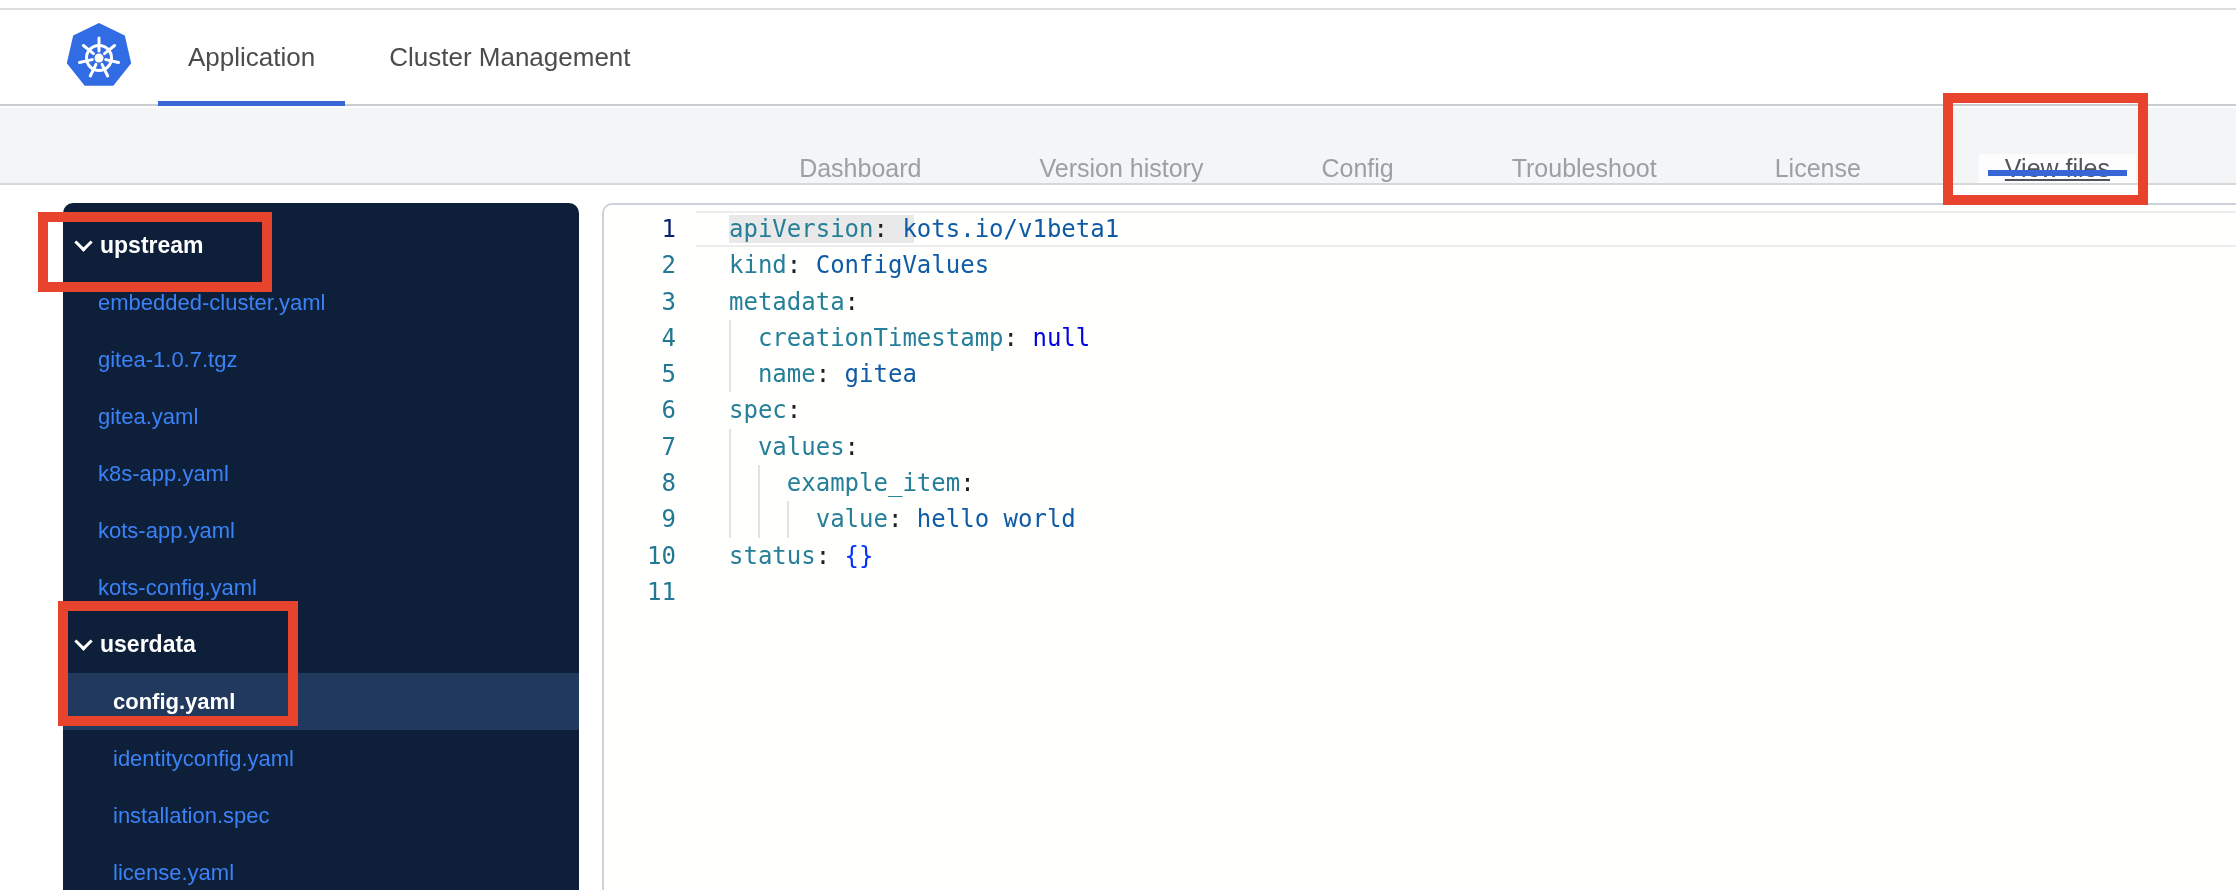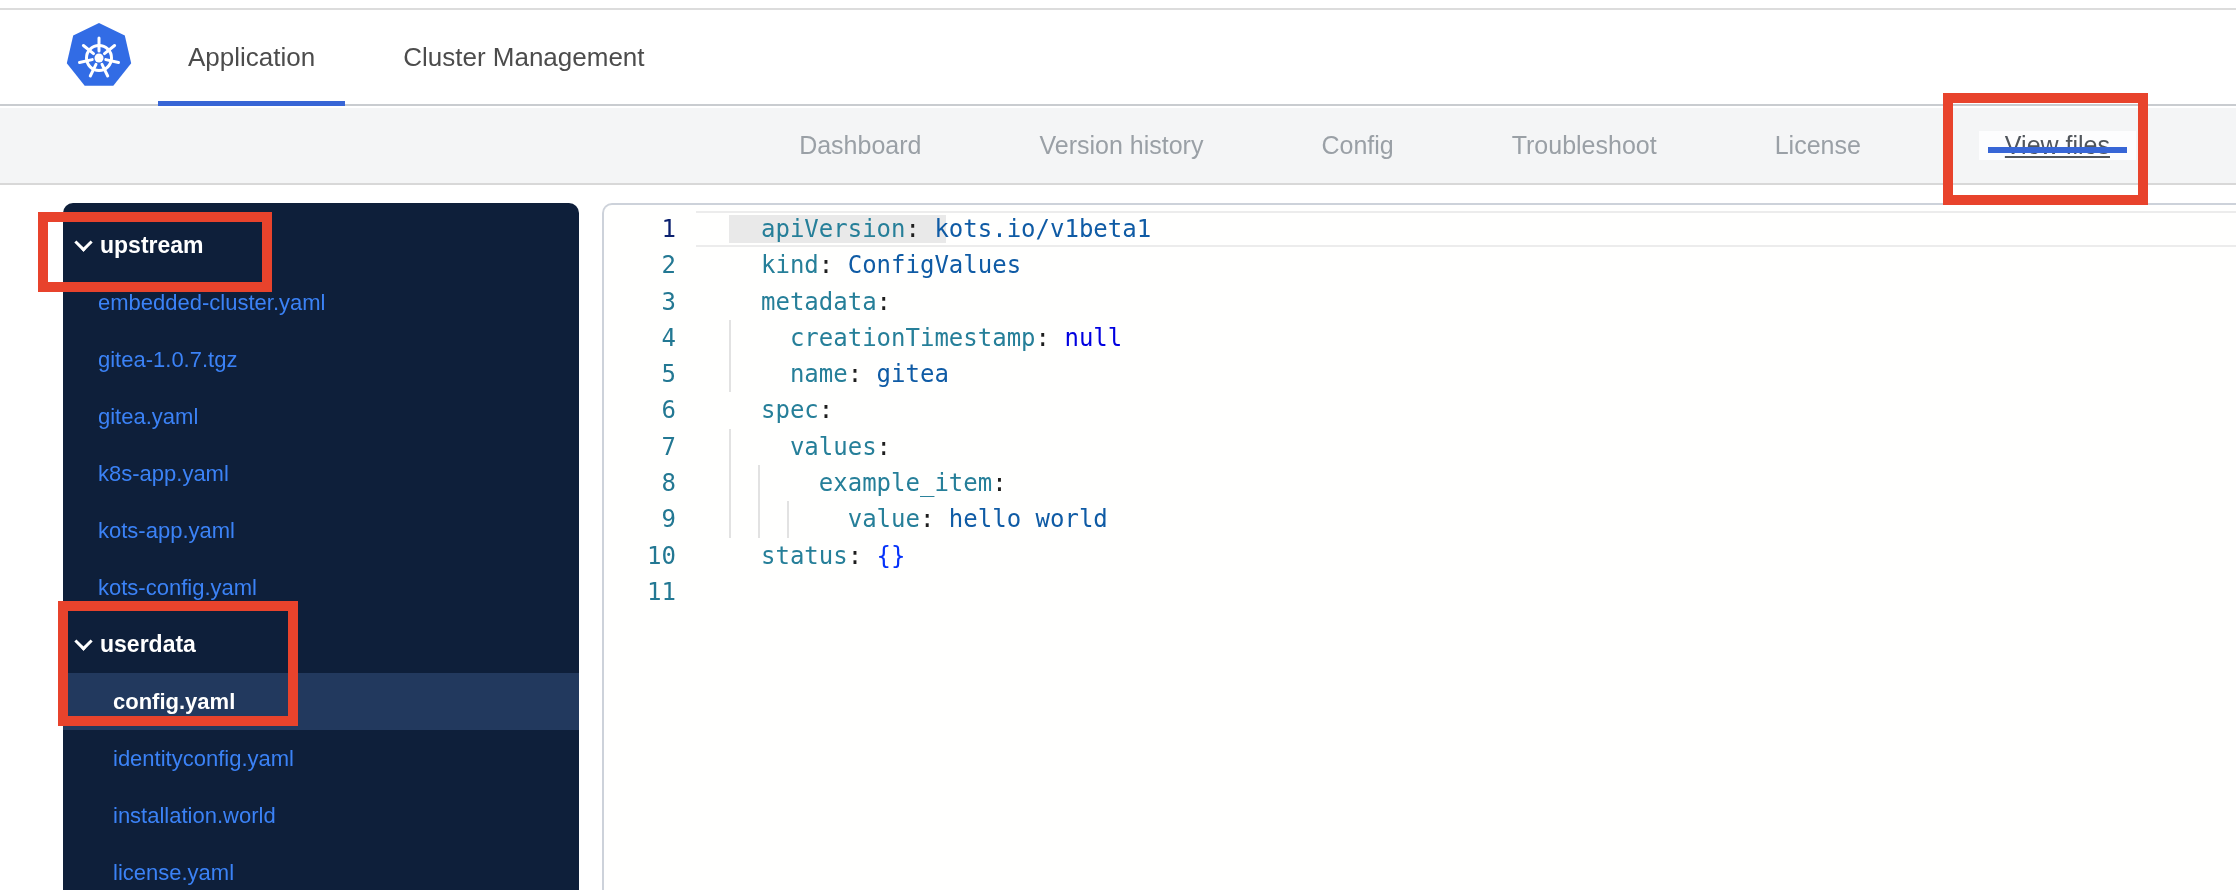--- a/index.html
+++ b/index.html
@@ -6,30 +6,30 @@
   html, body { width: 2236px; height: 890px; overflow: hidden; background: #ffffff;
     font-family: "Liberation Sans", sans-serif; position: relative; }
 
   
   .top-line { position: absolute; left: 0; top: 8px; width: 100%; height: 2px; background: #dcdcdc; }
 
   
   .header { position: absolute; left: 0; top: 10px; width: 100%; height: 96px;
     background: #ffffff; border-bottom: 2px solid #c9ccd0; }
   .logo { position: absolute; left: 66px; top: 12px; width: 66px; height: 68px; }
-  .htabs { position: absolute; left: 158px; top: 0; height: 100%; display: flex; gap: 28px; }
+  .htabs { position: absolute; left: 158px; top: 0; height: 100%; display: flex; gap: 14px; }
   .htab { position: relative; display: flex; align-items: center; padding: 0 30px;
     font-size: 26px; color: #4c4c4c; cursor: pointer; }
   .htab.active::after { content: ""; position: absolute; left: 0; right: 0; bottom: -2px;
     height: 5px; background: #3866d6; }
 
   
   .subnav { position: absolute; left: 0; top: 108px; width: 100%; height: 77px;
     background: #f4f5f6; border-bottom: 2px solid #d8d8d8;
-    display: flex; justify-content: flex-end; align-items: center; gap: 118px; padding-right: 100px;
+    display: flex; justify-content: flex-end; align-items: flex-end; gap: 118px; padding-right: 100px;
     font-size: 25px; }
   .stab { display: flex; align-items: center; color: #9aa0a6; cursor: pointer; position: relative; }
   .stab.active { color: #50555b; background: #fdfdfe; padding: 0 26px; text-decoration: underline; }
   .stab.active::after { content: ""; position: absolute; left: 9px; right: 9px; bottom: 7px;
     height: 6px; background: #3866d6; }
 
   
   .sidebar { position: absolute; left: 63px; top: 203px; width: 516px; bottom: 0;
     background: #0e1f3a; border-radius: 10px 10px 0 0; padding-top: 14px; }
   .trow { height: 57px; display: flex; align-items: center; color: #3b82f6; font-size: 22px;
@@ -48,21 +48,21 @@
   .cline { position: relative; height: 36.3px; line-height: 36.3px;
     font-family: "DejaVu Sans Mono", monospace; font-size: 24px; white-space: pre; }
   .cline .ln { position: absolute; left: 0; top: 0; width: 72px; text-align: right;
     color: #237893; }
   .cline.cur .ln { color: #0b216f; }
   .cline .lc { position: absolute; left: 125px; top: 0; }
   .cline.cur::before { content: ""; position: absolute; left: 92px; right: 0; top: 0; bottom: 0;
     border-top: 2px solid #ececec; border-bottom: 2px solid #ececec; }
   .guide { position: absolute; top: 0; bottom: 0; width: 2px; background: #e2e2e2; }
   .occ { background: #e9e9e9; padding-right: 12px; margin-right: -12px; }
-  .t-key { color: #267f99; margin-left: 32px; }
+  .t-key { color: #267f99; }
   .t-val { color: #0f5ba5; }
   .t-null { color: #0000e0; }
   .t-brace { color: #0431fa; }
   .t-colon, .t-plain { color: #1e1e1e; }
 
   
   .rbox { position: absolute; border: 10px solid #e8432c; z-index: 50; pointer-events: none; }
   #rb-viewfiles { left: 1943px; top: 93px; width: 205px; height: 112px; }
   #rb-upstream  { left: 38px;  top: 212px; width: 234px; height: 80px; }
   #rb-userdata  { left: 58px;  top: 601px; width: 240px; height: 125px; }
@@ -129,21 +129,21 @@
       <span class="chev"></span>
       <span class="">userdata</span>
     </div>
     <div class="trow file sel">
       <span class="pad2">config.yaml</span>
     </div>
     <div class="trow file">
       <span class="pad2">identityconfig.yaml</span>
     </div>
     <div class="trow file">
-      <span class="pad2">installation.world</span>
+      <span class="pad2">installation.spec</span>
     </div>
     <div class="trow file">
       <span class="pad2">license.yaml</span>
     </div>
   </div>
 
 <div class="editor">
     <div class="cline cur"><span class="ln">1</span><span class="lc"><span class="occ"><span class="t-key">apiVersion</span><span class="t-colon">: </span></span><span class="t-val">kots.io/v1beta1</span></span></div>
     <div class="cline"><span class="ln">2</span><span class="lc"><span class="t-key">kind</span><span class="t-colon">: </span><span class="t-val">ConfigValues</span></span></div>
     <div class="cline"><span class="ln">3</span><span class="lc"><span class="t-key">metadata</span><span class="t-colon">:</span></span></div>

